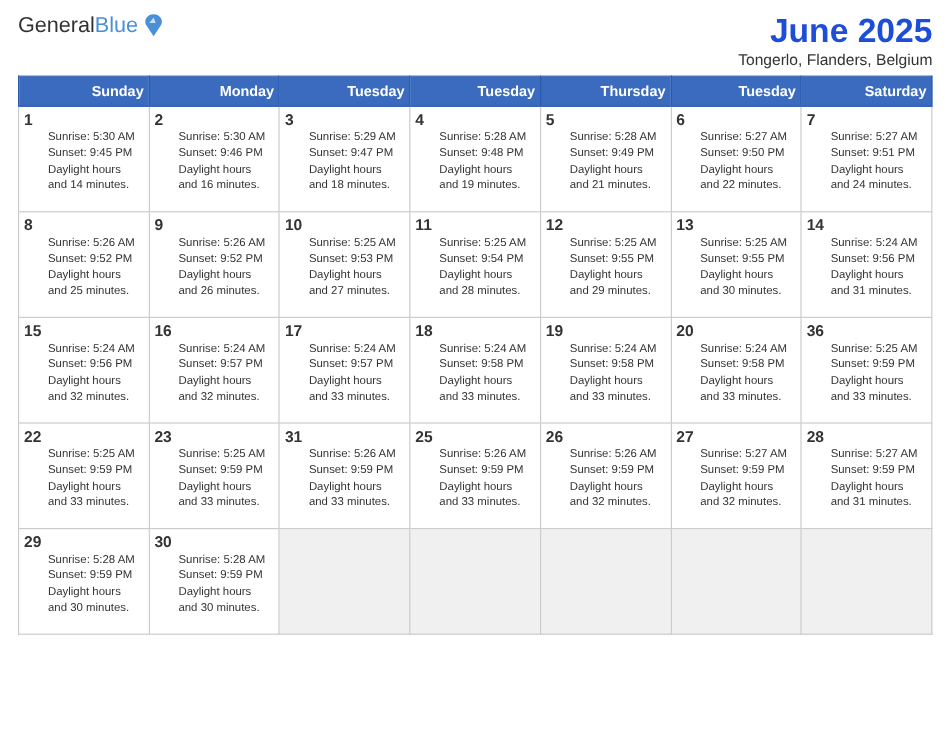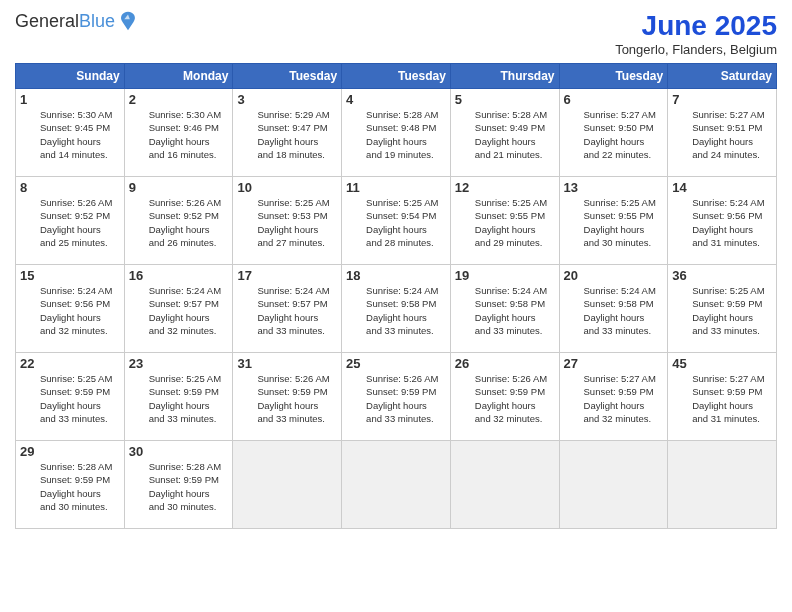--- a/index.html
+++ b/index.html
@@ -241,21 +241,21 @@
   </td>
           <td>
     <span class="day-num">26</span>
     <div class="day-info">Sunrise: 5:26 AM<br>Sunset: 9:59 PM<br>Daylight hours<br>and 32 minutes.</div>
   </td>
           <td>
     <span class="day-num">27</span>
     <div class="day-info">Sunrise: 5:27 AM<br>Sunset: 9:59 PM<br>Daylight hours<br>and 32 minutes.</div>
   </td>
           <td>
-    <span class="day-num">45</span>
+    <span class="day-num">28</span>
     <div class="day-info">Sunrise: 5:27 AM<br>Sunset: 9:59 PM<br>Daylight hours<br>and 31 minutes.</div>
   </td>
         </tr>
         <tr>
           <td>
     <span class="day-num">29</span>
     <div class="day-info">Sunrise: 5:28 AM<br>Sunset: 9:59 PM<br>Daylight hours<br>and 30 minutes.</div>
   </td>
           <td>
     <span class="day-num">30</span>

